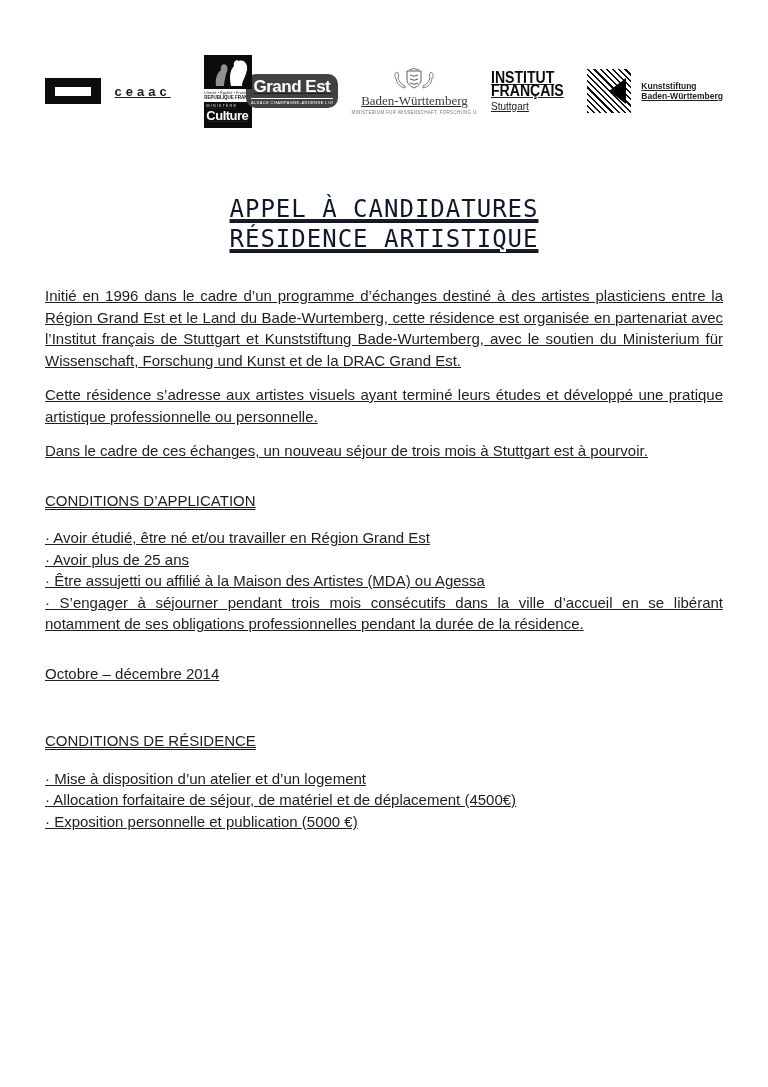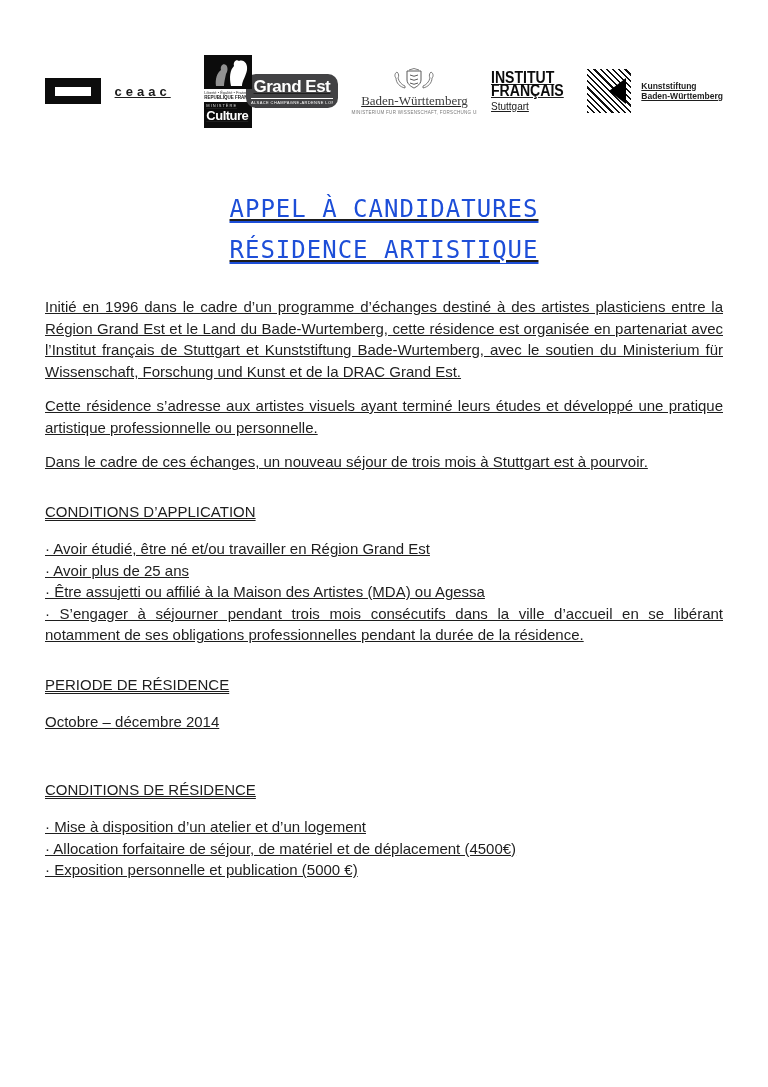--- a/index.html
+++ b/index.html
@@ -55,22 +55,22 @@
     position:absolute; top:9px; right:5px; width:0; height:0;
     border-top:13px solid transparent; border-bottom:13px solid transparent;
     border-right:17px solid #000;
   }
   .ks-text { font-size:8.5px; font-weight:bold; color:#1d1d1d; line-height:10.5px; }
 
   
   .doc-title { margin-top:70px; text-align:center; }
   .doc-title .t-line {
     font-family:"DejaVu Sans Mono", monospace;
-    font-size:24px; line-height:30px; letter-spacing:1px; color:#1d4ed8;
-    text-decoration:underline; text-underline-offset:4px; text-decoration-thickness:1.5px;margin-top:11px;
+    font-size:24px; line-height:30px; letter-spacing:1px; color:#0f172a;
+    text-decoration:underline; text-underline-offset:4px; text-decoration-thickness:1.5px;
   }
 
   
   .body-text { font-size:15px; line-height:21.5px; text-align:justify; color:#1e1e1e; }
   .intro { margin-top:31px; }
   .intro p { margin:0 0 13px 0; }
   .section-1 { margin-top:28px; }
   .section-2 { margin-top:28px; }
   .section-3 { margin-top:46px; }
   .section-heading {
@@ -165,21 +165,20 @@
     <div class="section-heading">CONDITIONS D’APPLICATION</div>
     <div class="section-lines body-text">
       <p>· Avoir étudié, être né et/ou travailler en Région Grand Est</p>
       <p>· Avoir plus de 25 ans</p>
       <p>· Être assujetti ou affilié à la Maison des Artistes (MDA) ou Agessa</p>
       <p>· S’engager à séjourner pendant trois mois consécutifs dans la ville d’accueil en se libérant notamment de ses obligations professionnelles pendant la durée de la résidence.</p>
     </div>
   </div>
 
   <div class="section-2">
-    <div class="section-heading">PERIODE DE RÉSIDENCE</div>
     <div class="section-lines body-text">
       <p>Octobre – décembre 2014</p>
     </div>
   </div>
 
   <div class="section-3">
     <div class="section-heading">CONDITIONS DE RÉSIDENCE</div>
     <div class="section-lines body-text">
       <p>· Mise à disposition d’un atelier et d’un logement</p>
       <p>· Allocation forfaitaire de séjour, de matériel et de déplacement (4500€)</p>

